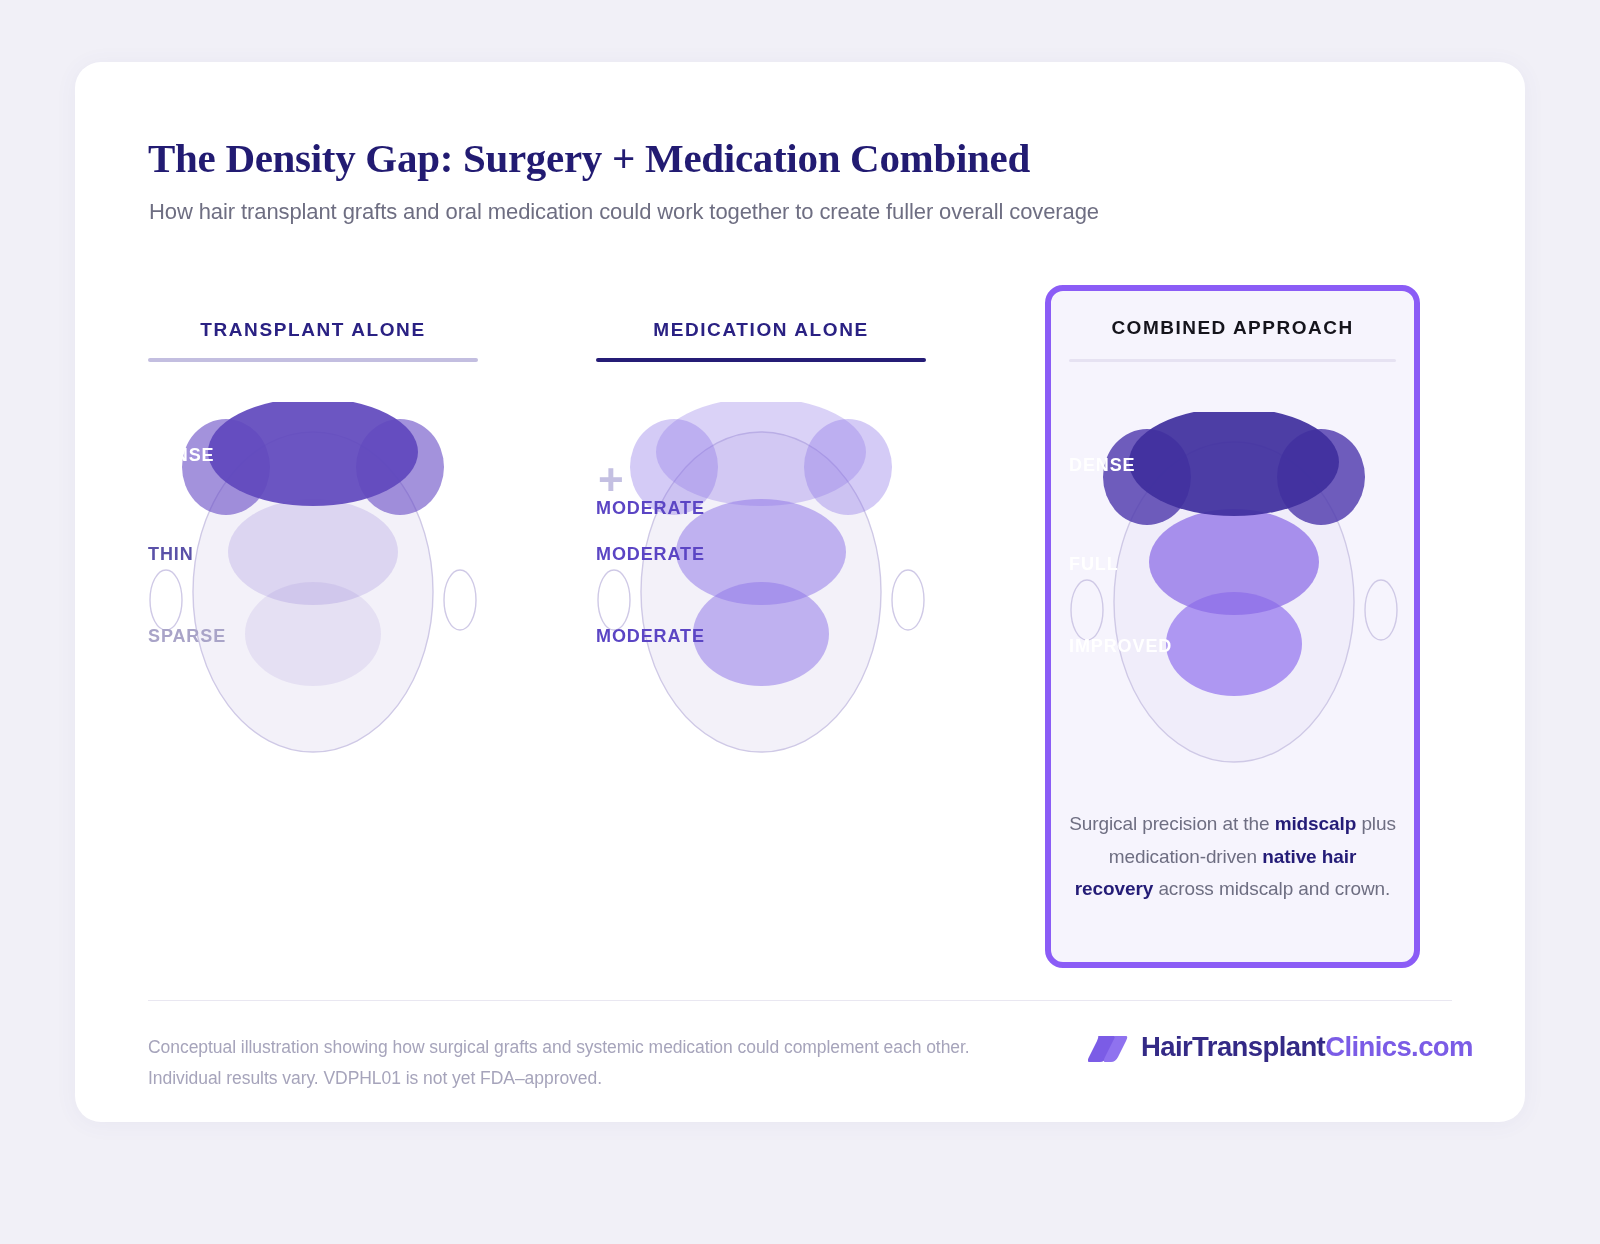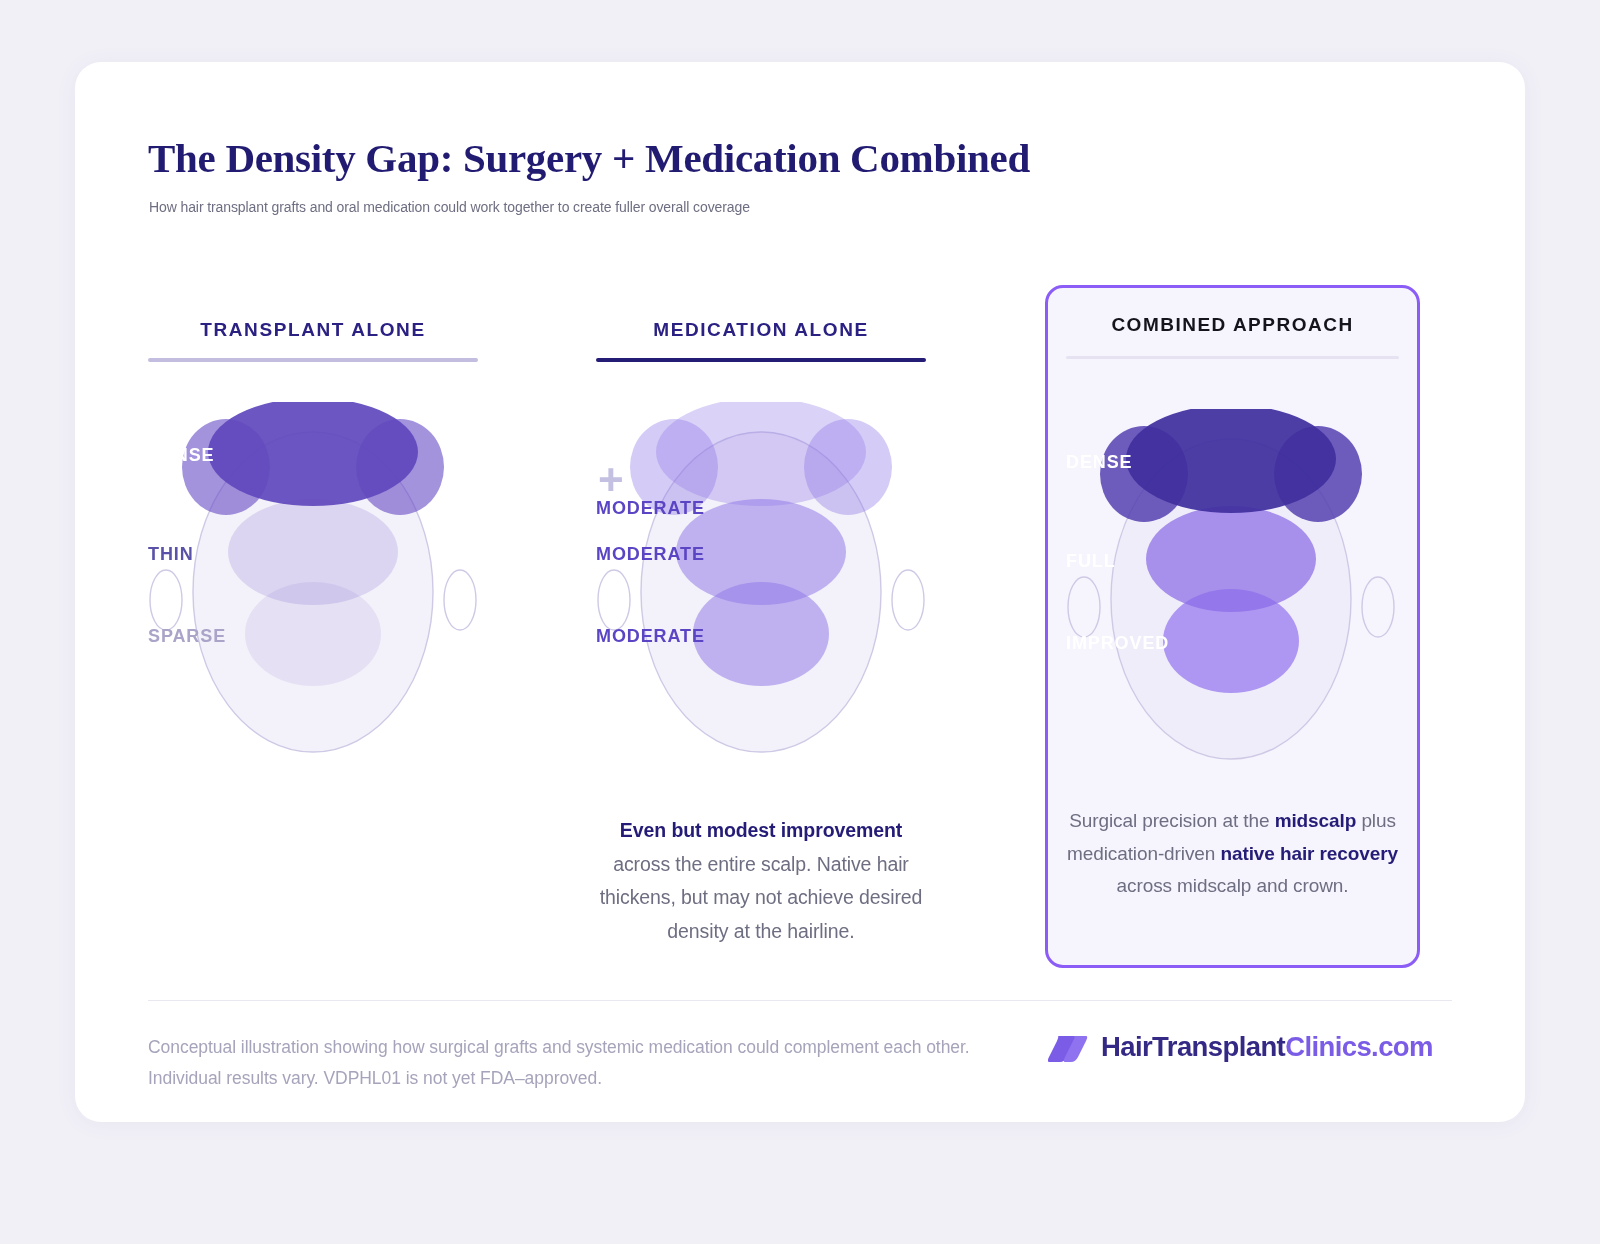--- a/index.html
+++ b/index.html
@@ -35,21 +35,21 @@
     font-weight: 700;
     font-size: 41px;
     letter-spacing: -0.3px;
     color: #221b72;
     white-space: nowrap;
   }
   .subtitle {
     position: absolute;
     left: 74px;
     top: 137px;
-    font-size: 14px;
+    font-size: 22px;
     color: #6e6e82;
     letter-spacing: -0.1px;
     white-space: nowrap;
   }
 
   
   .col {
     position: absolute;
     top: 212px;
     width: 330px;
@@ -112,21 +112,21 @@
   .caption b { color: #241c77; font-weight: 700; }
 
   
   .combined {
     position: absolute;
     left: 970px;
     top: 223px;
     width: 375px;
     height: 683px;
     background: #f6f4fd;
-    border: 3px solid #8b5cf6;
+    border: 6px solid #8b5cf6;
     border-radius: 18px;
     padding: 26px 18px 0 18px;
   }
   .combined .col-head { color: #15141c; letter-spacing: 1.5px; padding-bottom: 20px; }
   .combined .thin-rule { height: 3px; background: #e6e2f2; border-radius: 2px; width: 100%; }
   .combined .caption { margin-top: 36px; font-size: 19px; }
 
   
   .foot-rule {
     position: absolute;
@@ -141,21 +141,21 @@
     left: 73px;
     top: 970px;
     width: 880px;
     font-size: 17.5px;
     line-height: 1.78;
     color: #a6a4bb;
     letter-spacing: -0.05px;
   }
   .logo {
     position: absolute;
-    left: 973px;
+    left: 1013px;
     top: 968px;
     display: flex;
     align-items: center;
     gap: 13px;
   }
   .logo-text {
     font-size: 27.5px;
     font-weight: 700;
     letter-spacing: -0.6px;
     white-space: nowrap;
@@ -209,23 +209,20 @@
           <ellipse cx="165" cy="150" rx="85" ry="53" fill="#8f76e8" opacity="0.52"></ellipse>
           <ellipse cx="78" cy="65" rx="44" ry="48" fill="#8f76e8" opacity="0.38"></ellipse>
           <ellipse cx="252" cy="65" rx="44" ry="48" fill="#8f76e8" opacity="0.38"></ellipse>
           <ellipse cx="165" cy="50" rx="105" ry="54" fill="#8f76e8" opacity="0.33"></ellipse>
         </svg>
         <div class="zone-label" style="top:96px;color:#5b45c4;">MODERATE</div>
         <div class="zone-label" style="top:142px;color:#5b45c4;">MODERATE</div>
         <div class="zone-label" style="top:224px;color:#5b45c4;">MODERATE</div>
       </div>
 
-      <div class="caption">
-        <span></span><b>Even but modest improvement</b><span> across the entire scalp. Native hair thickens, but may not achieve desired density at the hairline.</span>
-      </div>
     </div>
 
     <div class="op op-eq">=</div>
 
     <div class="combined">
       <div class="col-head">COMBINED APPROACH</div>
       <div class="thin-rule"></div>
 
       <div class="head-wrap shift">
         <svg class="head-svg" viewBox="0 0 330 360">

